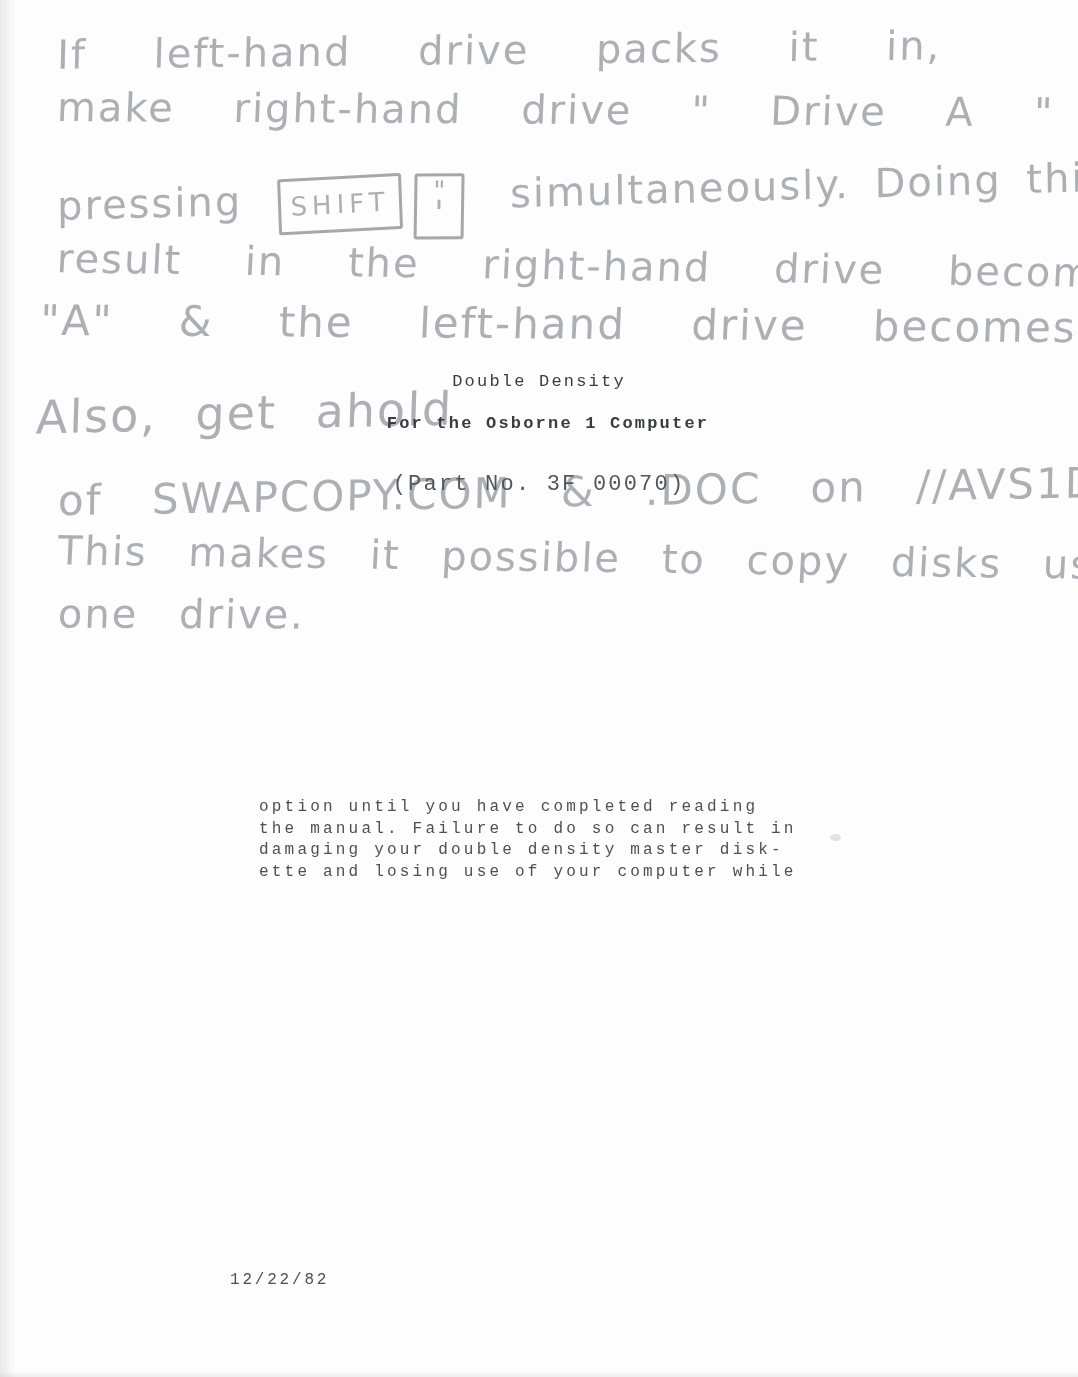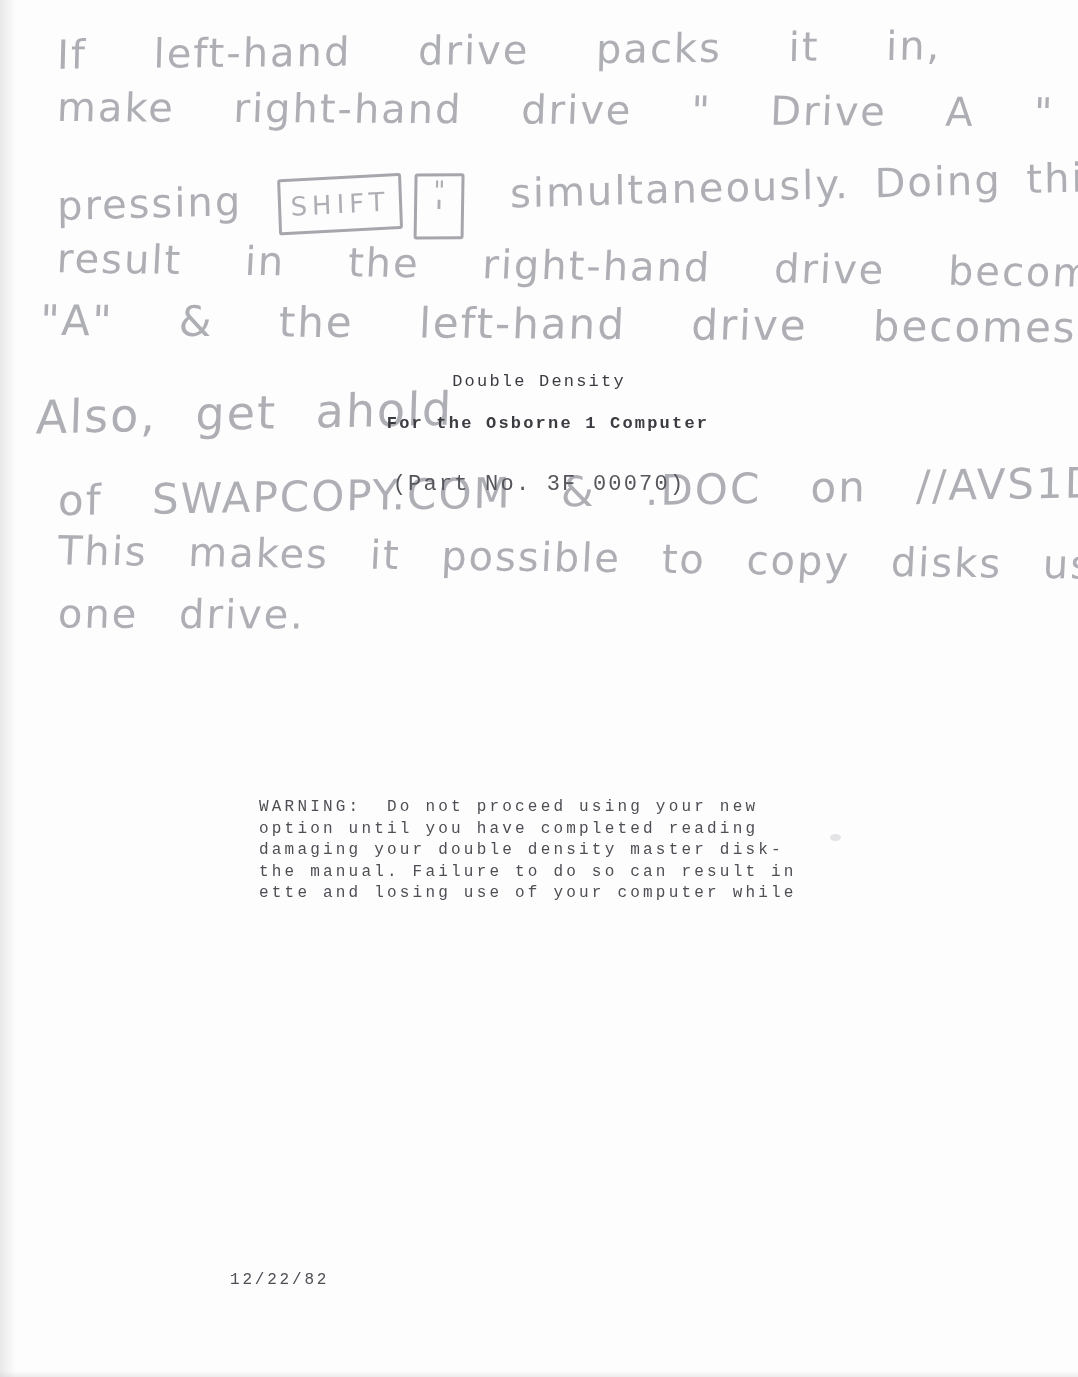--- a/index.html
+++ b/index.html
@@ -145,22 +145,21 @@
   <div class="hw hw-6">Also, get ahold</div>
   <div class="hw hw-7">of SWAPCOPY.COM &amp; .DOC on //AVS1DV.006.</div>
   <div class="hw hw-8">This makes it possible to copy disks using</div>
   <div class="hw hw-9">one drive.</div>
 
   <div class="typed-center doc-title">Double Density</div>
   <div class="typed-center doc-subtitle">For the Osborne 1 Computer</div>
   <div class="typed-center doc-part">(Part No. 3F 00070)</div>
 
   <div class="warning">
-    <div>WARNING:  Do not proceed using your new</div>
     <div>option until you have completed reading</div>
+    <div>the manual. Failure to do so can result in</div>
     <div>damaging your double density master disk-</div>
-    <div>the manual. Failure to do so can result in</div>
     <div>ette and losing use of your computer while</div>
   </div>
 
   <div class="doc-date">12/22/82</div>
 
 </div>
 
 </body></html>

